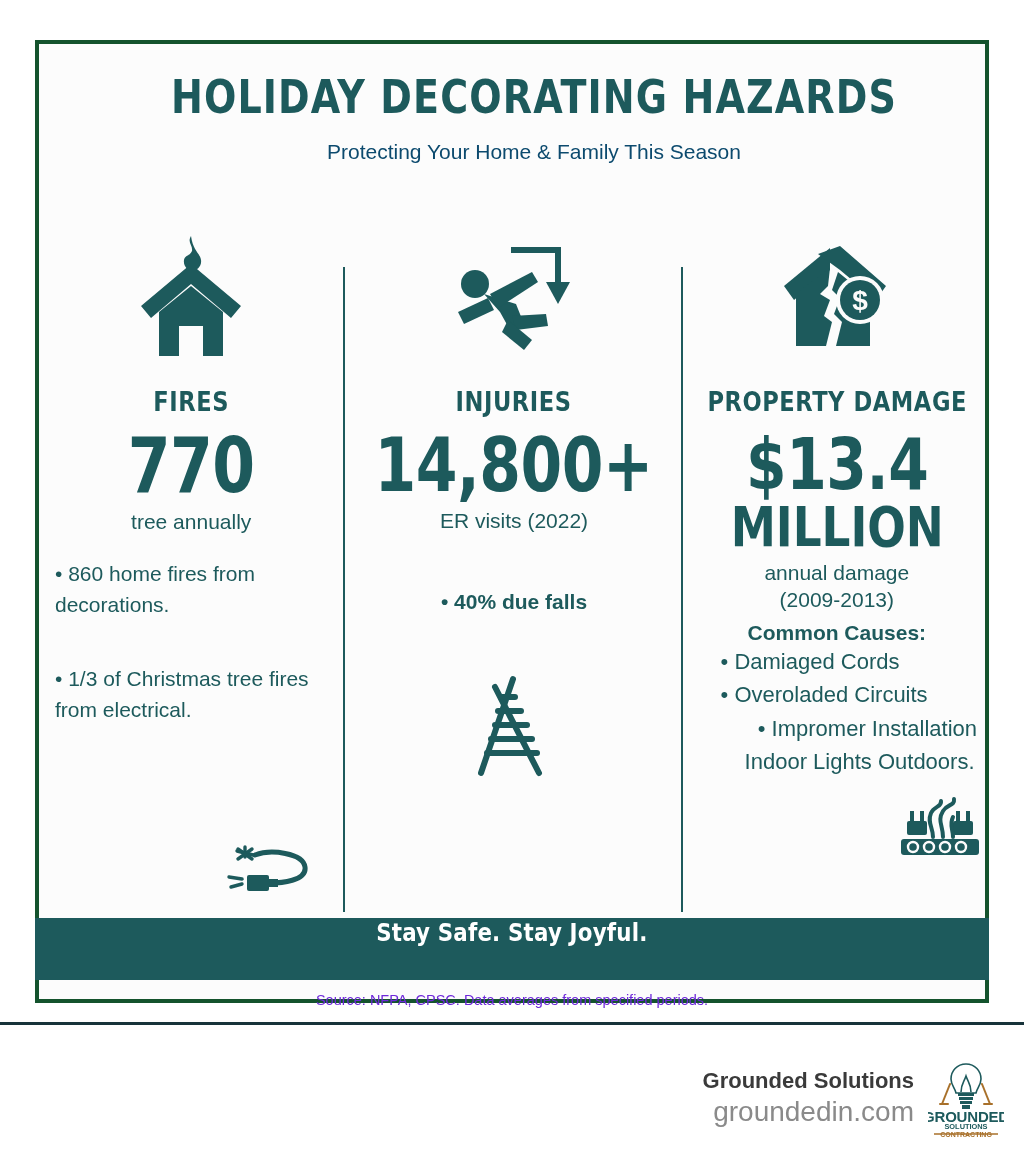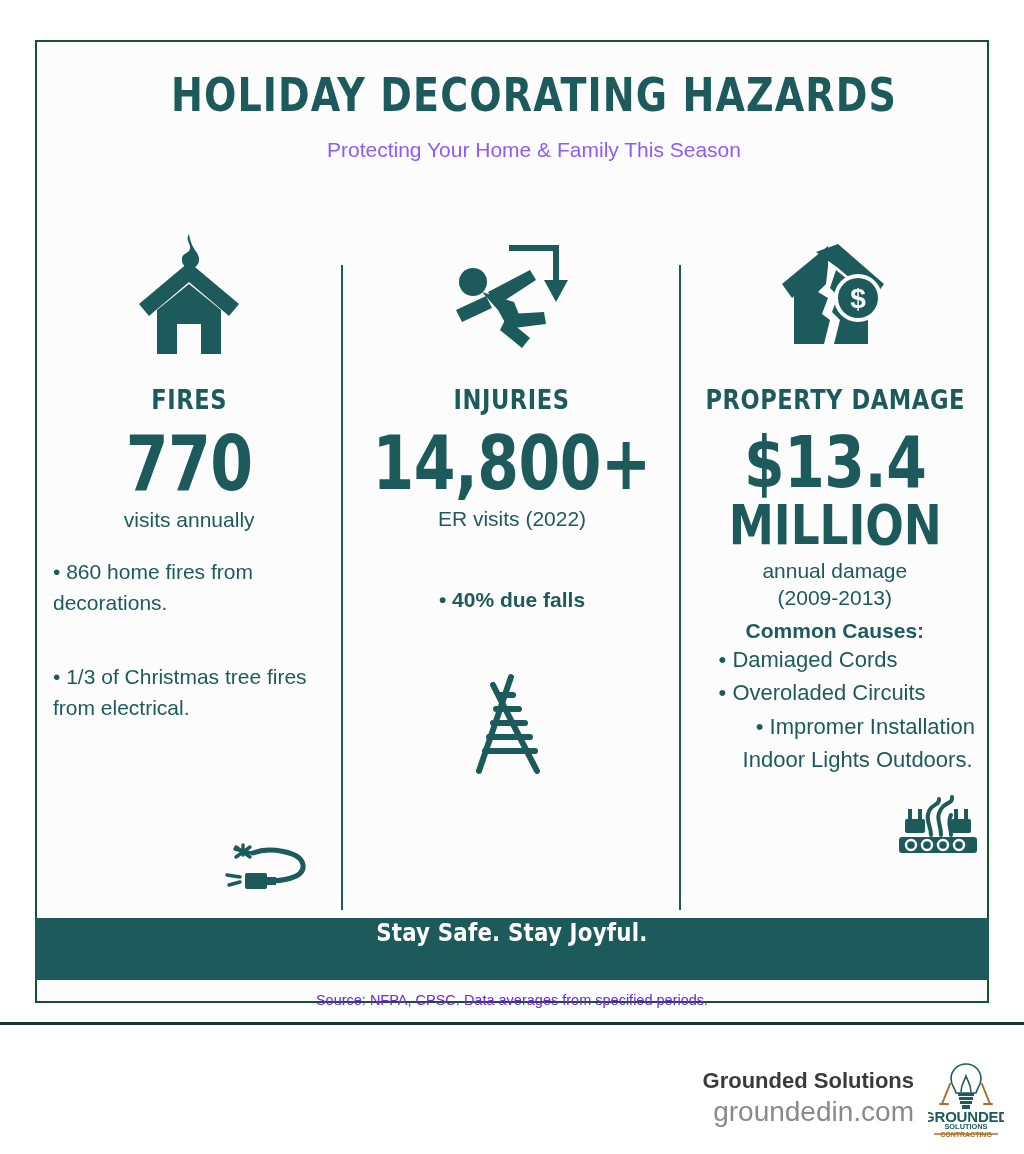--- a/index.html
+++ b/index.html
@@ -8,33 +8,33 @@
     background:#ffffff;
     font-family:"Liberation Sans", sans-serif;
     color:#1d5a5c;
     -webkit-font-smoothing:antialiased;
   }
   .page{position:relative;width:1024px;height:1154px;overflow:hidden;}
 
   
   .card{
     position:absolute;left:35px;top:40px;width:954px;height:963px;
-    background:#fcfcfc;border:2px solid #14532d;box-sizing:border-box;padding-left:44px;
+    background:#fcfcfc;border:4px solid #14532d;box-sizing:border-box;padding-left:44px;
   }
 
   
   .head{padding-top:30px;text-align:center;}
   .title{
     font-family:"Liberation Sans Narrow","DejaVu Sans Condensed","Liberation Sans",sans-serif;
     font-weight:bold;font-size:46px;letter-spacing:1.2px;
     color:#1d5a5c;line-height:1;margin:0;
     transform:scaleX(0.92);transform-origin:center;
   }
   .subtitle{
-    font-size:21px;color:#8b5cf6;margin-top:20px;font-weight:400;
+    font-size:21px;color:#0c4a6e;margin-top:20px;font-weight:400;
   }
 
   
   .cols{
     position:absolute;left:0;top:185px;width:950px;height:700px;
     display:flex;align-items:flex-start;
   }
   .col{flex:1;position:relative;box-sizing:border-box;padding:0 12px;text-align:center;}
   .divider{
     width:0;border-left:2px solid #1d5a5c;height:645px;margin-top:38px;flex:0 0 2px;
@@ -116,21 +116,21 @@
           <svg width="112" height="125" viewBox="0 0 112 125">
             <g fill="#1d5a5c">
               <path d="M56 2c-4 7 2 9 1 15 -2 5-7 4-8 9 -1 6 4 11 8 11 5 0 10-5 9-11 -1-7-8-9-10-24z"></path>
               <path d="M56 30 L6 72 L16 84 L56 50 L96 84 L106 72 Z"></path>
               <path d="M24 78 L56 52 L88 78 L88 122 L68 122 L68 92 L44 92 L44 122 L24 122 Z"></path>
             </g>
           </svg>
         </div>
         <div class="cat">FIRES</div>
         <div class="bignum n1">770</div>
-        <div class="sub">visits annually</div>
+        <div class="sub">tree annually</div>
 
         <div class="bullets">
           <div class="bul">• 860 home fires from decorations.</div>
           <div class="gap"></div>
           <div class="bul">• 1/3 of Christmas tree fires from electrical.</div>
         </div>
 
         <span class="inline-cord">
           <svg width="96" height="58" viewBox="0 0 96 58">
             <g stroke="#1d5a5c" fill="none" stroke-width="5">

